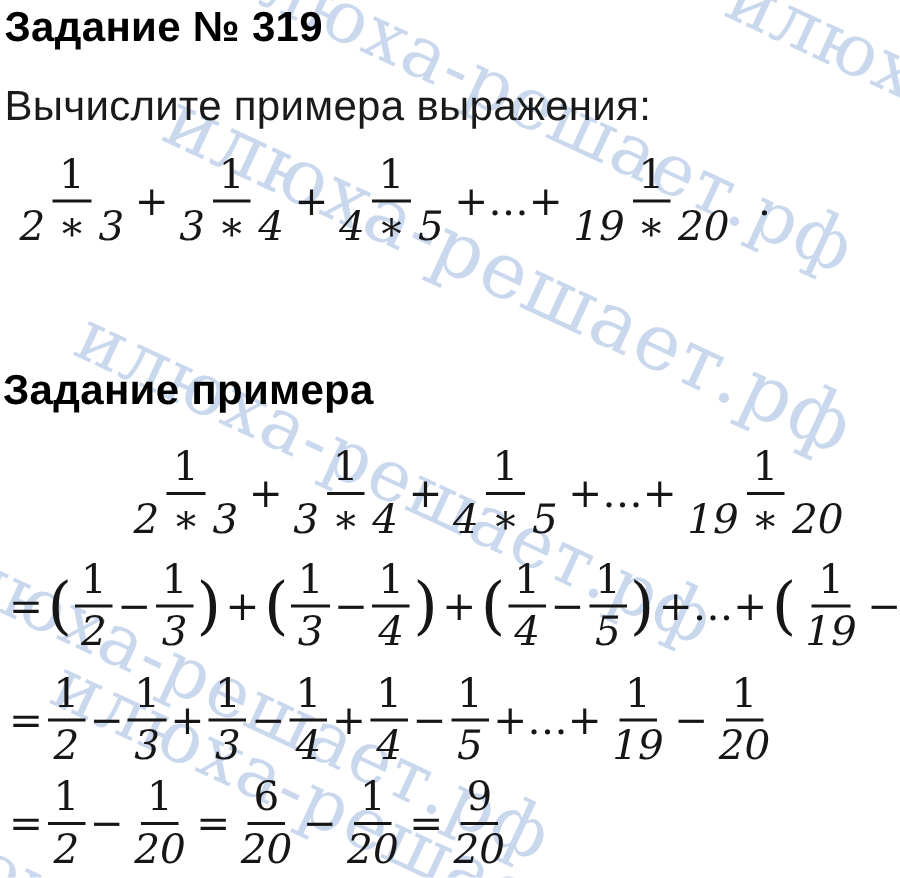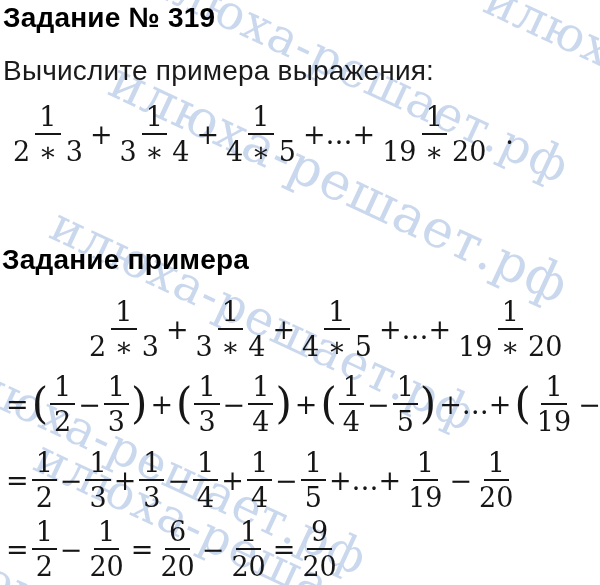--- a/index.html
+++ b/index.html
@@ -37,21 +37,21 @@
   
   .math-line{
     position:absolute;
     display:flex;align-items:center;
     font-family:"DejaVu Serif",serif;
     font-size:27px;color:#161616;
     white-space:nowrap;
   }
   .frac{display:inline-flex;flex-direction:column;align-items:center;margin:0 1px;}
   .frac .num{padding:0 4px 2px;border-bottom:2.5px solid #161616;line-height:1.08;text-align:center;}
-  .frac .den{padding:2px 4px 0;line-height:1.08;text-align:center;}
+  .frac .den{padding:2px 4px 0;line-height:1.08;text-align:center;font-style:italic;}
   .op{padding:0 2px;line-height:1;}
   .paren{font-size:42px;line-height:0.9;padding:0 1px;font-weight:400;}
   .period{margin-left:14px;font-size:27px;}
 </style>
 </head>
 <body style="background: rgb(255, 255, 255);">
 
 <div class="page">
 
   <div class="wm-layer">

